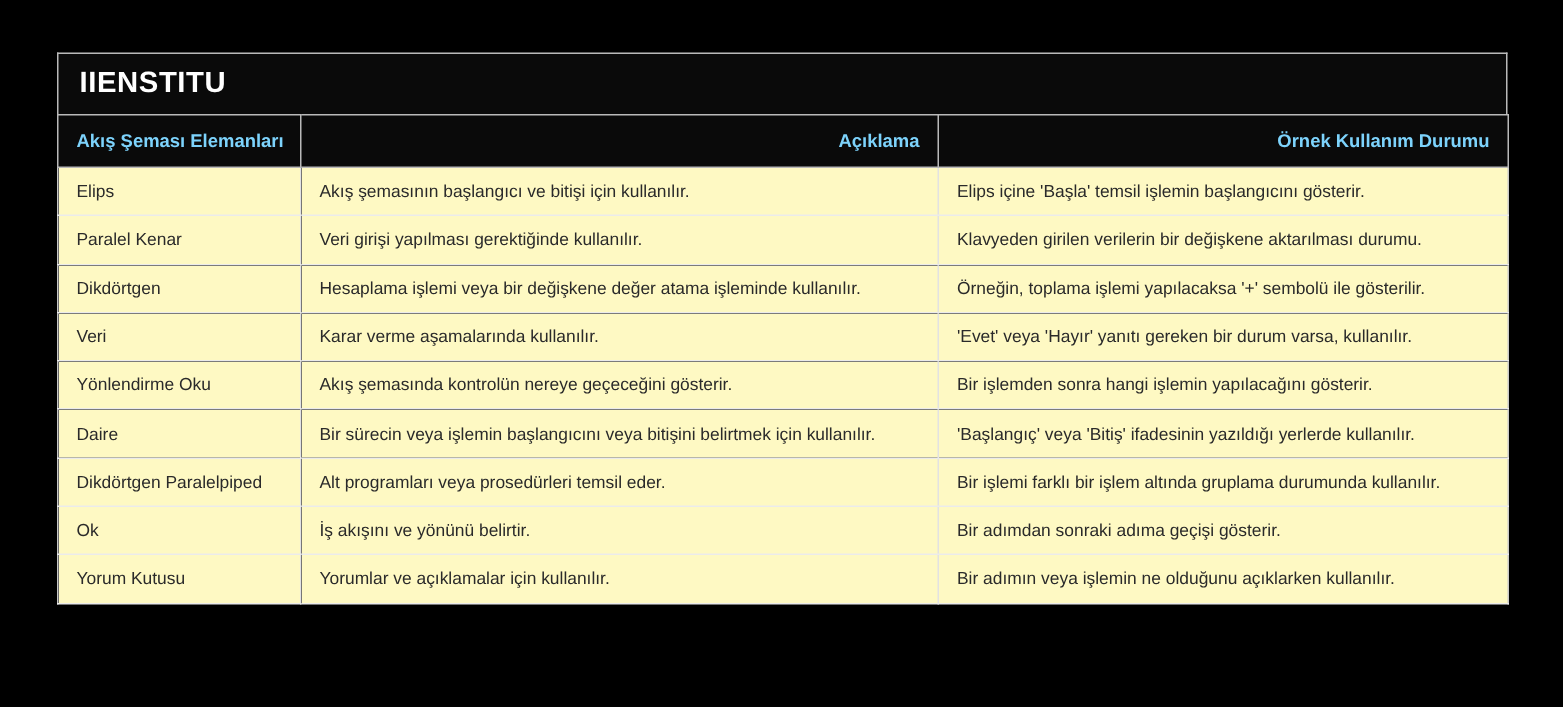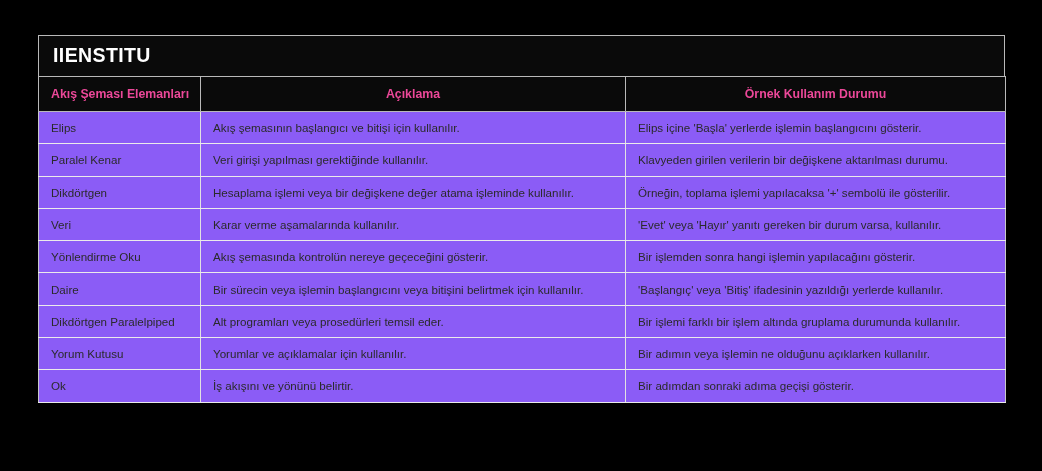--- a/index.html
+++ b/index.html
@@ -60,34 +60,34 @@
     border-collapse: collapse;
     table-layout: fixed;
   }
 
   col.c1 { width: 162px; }
   col.c2 { width: 425px; }
   col.c3 { width: 380px; }
 
   thead th {
     background: #0a0a0a;
-    color: #ec4899;
+    color: #7dd3fc;
     font-size: 12.3px;
     font-weight: bold;
-    text-align: center;
+    text-align: right;
     padding: 10px 12px 10px 12px;
     height: 32px;
     border: 1px solid #b9b9b9;
     vertical-align: middle;
     white-space: nowrap;
     overflow: hidden;
   }
 
   tbody td {
-    background: #8b5cf6;
+    background: #fef9c3;
     color: #2a2a2a;
     font-size: 11.6px;
     font-weight: normal;
     text-align: left;
     padding: 0 12px;
     height: 32.3px;
     border-left: 1px solid #e2e2e2;
     border-right: 1px solid #e2e2e2;
     border-bottom: 1px solid #ebebeb;
     vertical-align: middle;
@@ -129,21 +129,21 @@
         <tr>
           <th>Akış Şeması Elemanları</th>
           <th>Açıklama</th>
           <th>Örnek Kullanım Durumu</th>
         </tr>
       </thead>
       <tbody id="table-body">
           <tr>
             <td class="col-first">Elips</td>
             <td>Akış şemasının başlangıcı ve bitişi için kullanılır.</td>
-            <td class="col-last">Elips içine 'Başla' yerlerde işlemin başlangıcını gösterir.</td>
+            <td class="col-last">Elips içine 'Başla' temsil işlemin başlangıcını gösterir.</td>
           </tr>
           <tr>
             <td class="col-first">Paralel Kenar</td>
             <td>Veri girişi yapılması gerektiğinde kullanılır.</td>
             <td class="col-last">Klavyeden girilen verilerin bir değişkene aktarılması durumu.</td>
           </tr>
           <tr>
             <td class="col-first">Dikdörtgen</td>
             <td>Hesaplama işlemi veya bir değişkene değer atama işleminde kullanılır.</td>
             <td class="col-last">Örneğin, toplama işlemi yapılacaksa '+' sembolü ile gösterilir.</td>
@@ -162,27 +162,27 @@
             <td class="col-first">Daire</td>
             <td>Bir sürecin veya işlemin başlangıcını veya bitişini belirtmek için kullanılır.</td>
             <td class="col-last">'Başlangıç' veya 'Bitiş' ifadesinin yazıldığı yerlerde kullanılır.</td>
           </tr>
           <tr>
             <td class="col-first">Dikdörtgen Paralelpiped</td>
             <td>Alt programları veya prosedürleri temsil eder.</td>
             <td class="col-last">Bir işlemi farklı bir işlem altında gruplama durumunda kullanılır.</td>
           </tr>
           <tr>
+            <td class="col-first">Ok</td>
+            <td>İş akışını ve yönünü belirtir.</td>
+            <td class="col-last">Bir adımdan sonraki adıma geçişi gösterir.</td>
+          </tr>
+          <tr>
             <td class="col-first">Yorum Kutusu</td>
             <td>Yorumlar ve açıklamalar için kullanılır.</td>
             <td class="col-last">Bir adımın veya işlemin ne olduğunu açıklarken kullanılır.</td>
-          </tr>
-          <tr>
-            <td class="col-first">Ok</td>
-            <td>İş akışını ve yönünü belirtir.</td>
-            <td class="col-last">Bir adımdan sonraki adıma geçişi gösterir.</td>
           </tr>
         </tbody>
     </table>
 
   </div>
 
 </div>
 
 </body></html>

